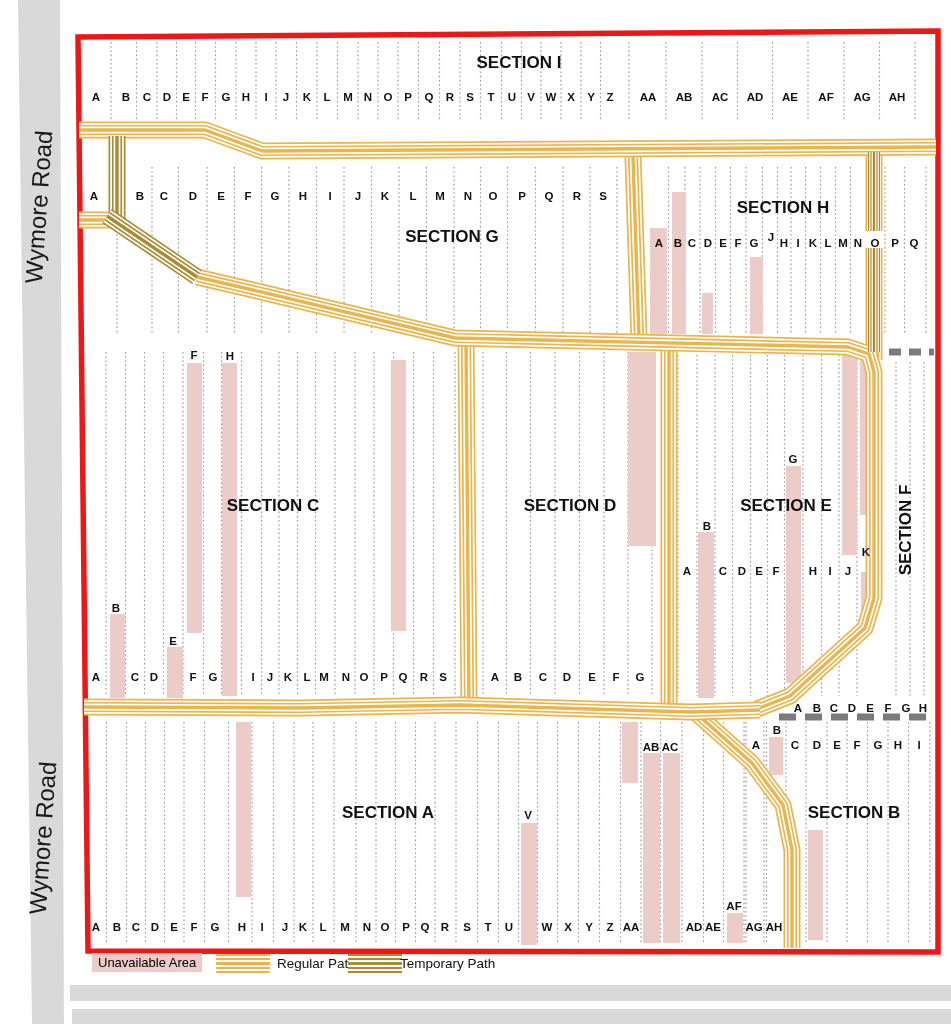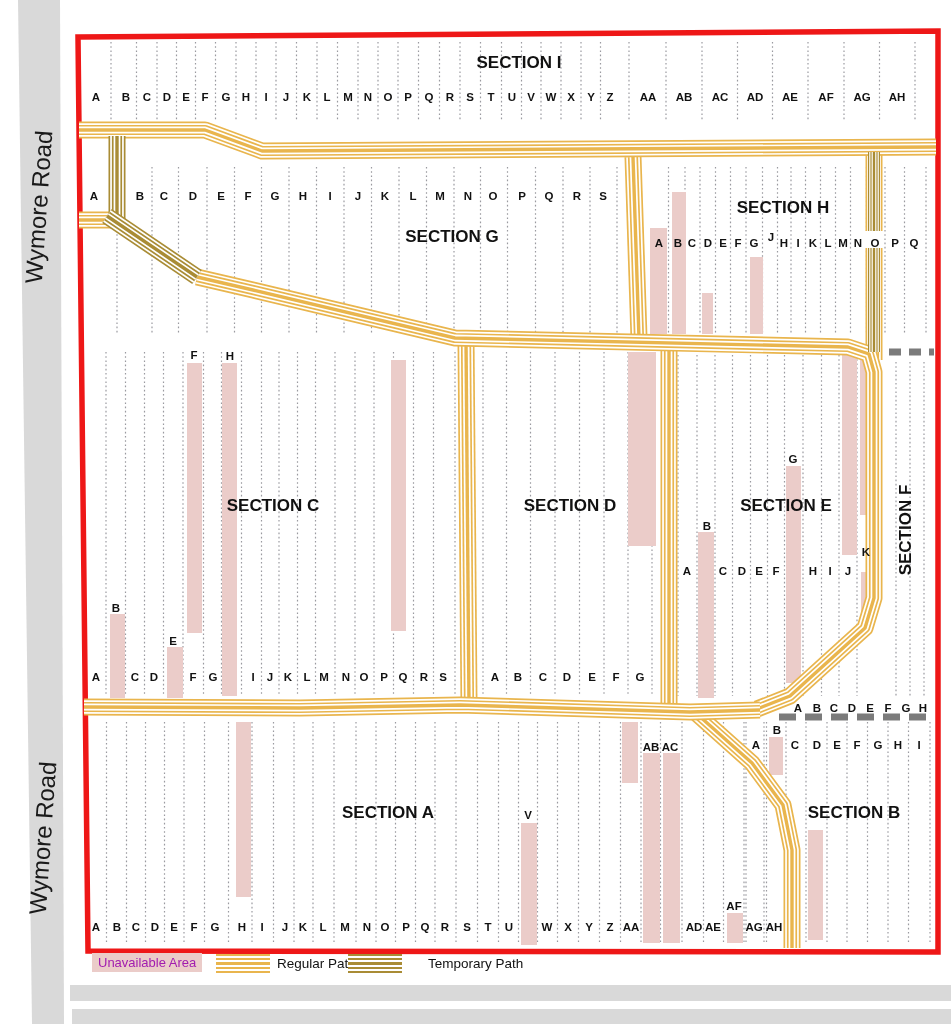--- a/index.html
+++ b/index.html
@@ -5,28 +5,28 @@
   html,body{margin:0;padding:0;background:#fff;}
   #stage{position:relative;width:951px;height:1024px;overflow:hidden;background:#fff;}
   svg text{font-family:"Liberation Sans",sans-serif;}
   .sec{font-weight:bold;font-size:17px;fill:#111;text-anchor:middle;}
   .lt{font-weight:bold;font-size:11.5px;fill:#111;text-anchor:middle;}
   .overlay{position:absolute;left:0;top:0;width:951px;height:1024px;pointer-events:none;}
   .road-label{position:absolute;width:200px;height:30px;text-align:center;
     font-family:"Liberation Sans",sans-serif;font-size:24px;color:#1a1a1a;
     transform:rotate(-86deg);}
   .legend-una{position:absolute;left:92px;top:953px;background:#EBCCC9;
-    font-family:"Liberation Sans",sans-serif;font-size:13px;color:#a21caf;padding:2px 6px;}
+    font-family:"Liberation Sans",sans-serif;font-size:13px;color:#000000;padding:2px 6px;}
   .swatch{position:absolute;width:54px;height:20px;top:954px;}
   .swatch.reg{left:216px;background:repeating-linear-gradient(180deg,#E9B54D 0 2.2px,#fff 2.2px 4.2px);}
   .swatch.tmp{left:348px;background:repeating-linear-gradient(180deg,#A98C35 0 2.2px,#fff 2.2px 4.2px);}
   .legend-txt{position:absolute;top:956px;font-family:"Liberation Sans",sans-serif;
     font-size:13.5px;color:#111;}
   .legend-txt.reg{left:277px;}
-  .legend-txt.tmp{left:428px;}
+  .legend-txt.tmp{left:400px;}
 </style>
 </head>
 <body>
 
 <div id="stage">
   <svg id="map" width="951" height="1024" viewBox="0 0 951 1024">
       <g>
         <polygon points="18,0 60,0 64,1024 32,1024" fill="#D9D9D9"></polygon>
         <rect x="70" y="985" width="881" height="16" fill="#D9D9D9"></rect>
         <rect x="72" y="1009" width="879" height="15" fill="#D9D9D9"></rect>

